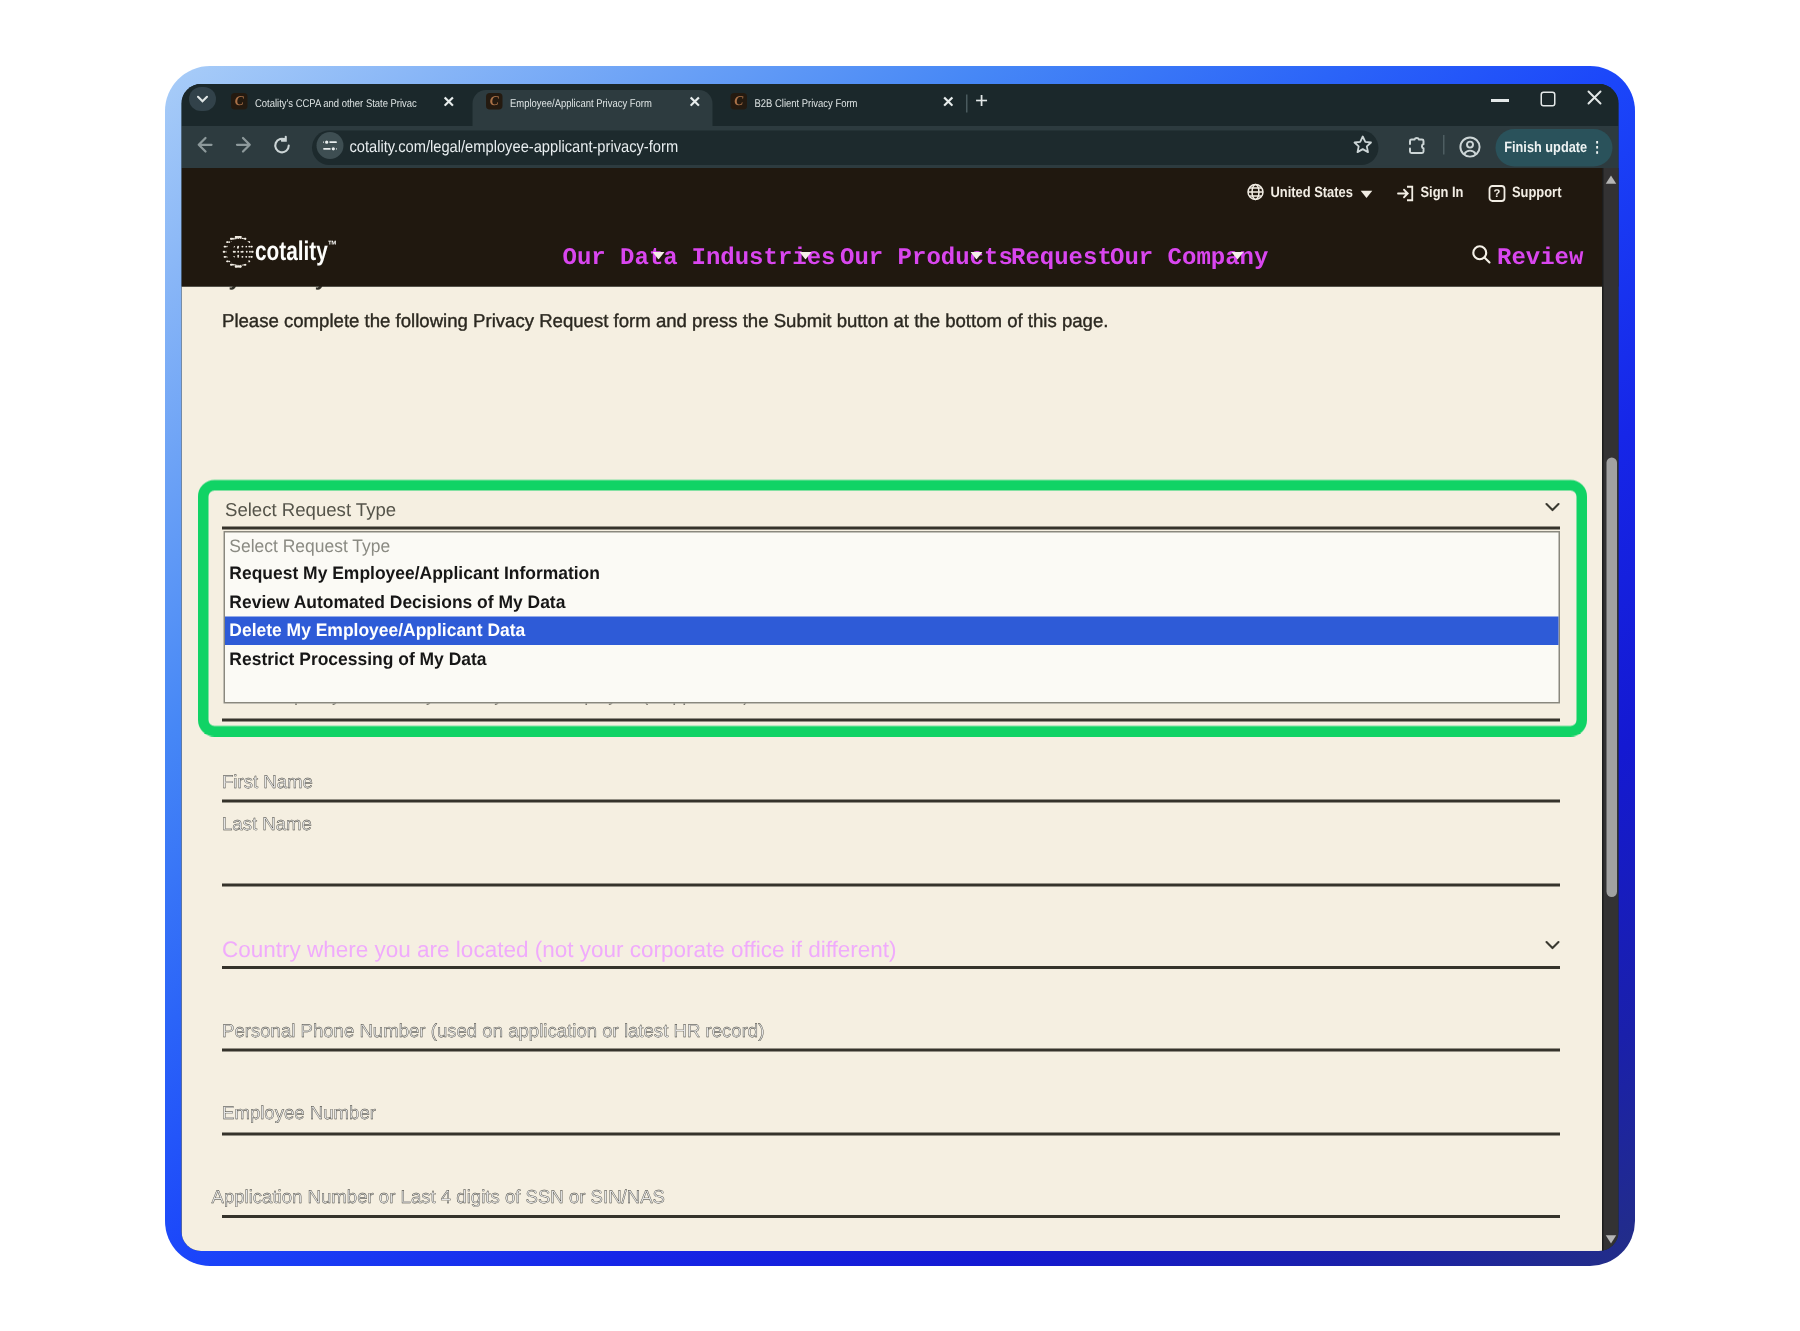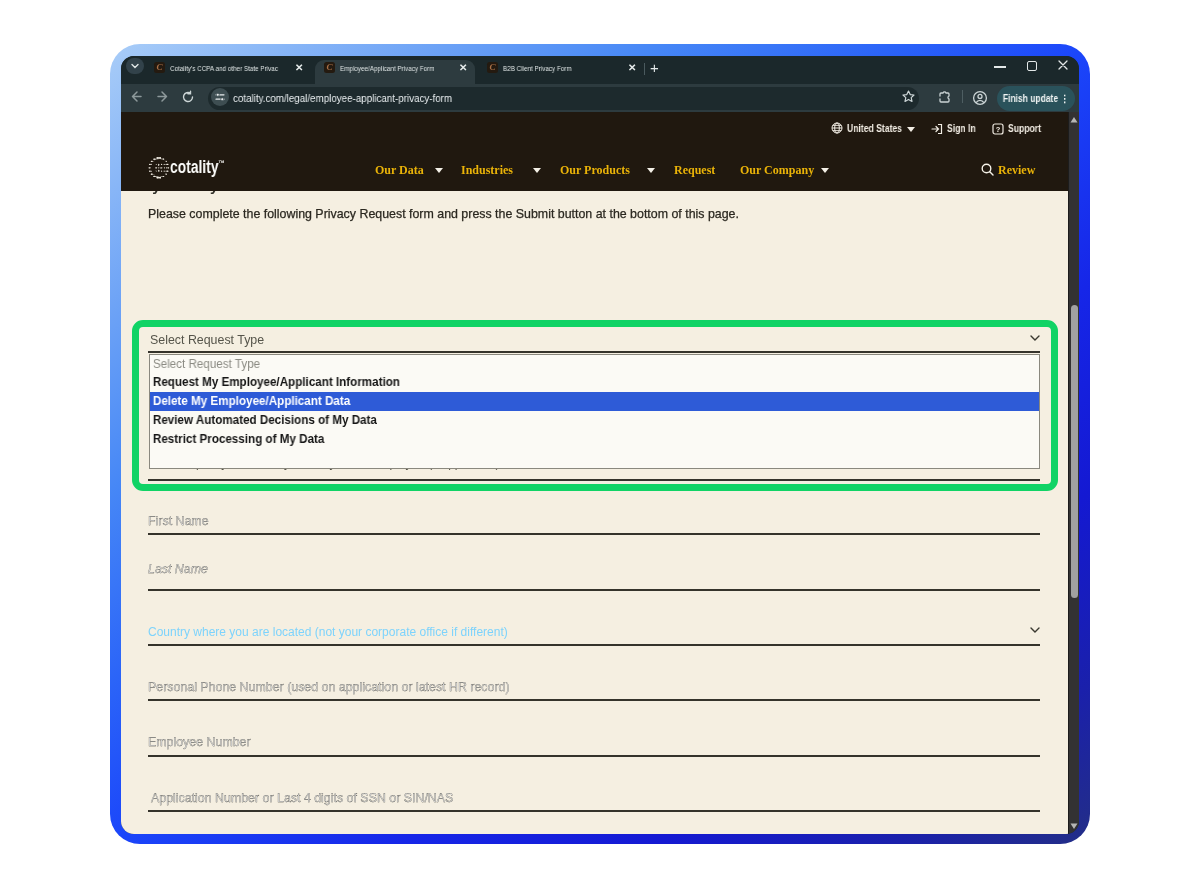--- a/index.html
+++ b/index.html
@@ -15,21 +15,21 @@
   #toolbar{left:0;top:28px;width:958px;height:28px;background:#2d3b3f;}
   #header{left:0;top:56px;width:958px;height:79px;background:#20180f;}
   #content{left:0;top:135px;width:947px;height:643px;background:#f5efe1;}
   .tabtext{font-size:7.5px;color:#dfe5e5;transform:scaleX(0.84);transform-origin:0 50%;white-space:nowrap;}
   .tab-x{color:#e8eded;font-size:10px;font-weight:700;}
   .favicon{width:11px;height:11px;border-radius:2.5px;background:#241a10;color:#ab7248;font-size:9px;font-weight:700;text-align:center;line-height:11px;font-family:"Liberation Serif",serif;font-style:italic;}
   #activetab{left:194px;top:4px;width:160px;height:24px;background:#2d3b3f;border-radius:9px 9px 0 0;}
   #urlpill{left:87px;top:30.5px;width:711px;height:23px;border-radius:12px;background:#1d2a2d;}
   #finishpill{left:876px;top:29.5px;width:78px;height:25px;border-radius:13px;background:#2a525b;color:#eef3f3;font-size:10px;font-weight:700;line-height:25px;text-align:center;}
   .util{color:#f2ede4;font-size:10px;font-weight:700;transform:scaleX(0.86);transform-origin:0 50%;white-space:nowrap;}
-  .nav{font-family:Liberation Serif, serif;font-weight:700;font-size:12px;color:#eab308;white-space:nowrap;}
+  .nav{font-family:Liberation Mono, monospace;font-weight:700;font-size:16px;color:#d946ef;white-space:nowrap;}
   .lbl{font-size:12.4px;color:#e5e5e5;-webkit-text-stroke:0.25px #33322a;white-space:nowrap;}
   .line{height:2px;background:#35332b;}
   #greenbox{left:11px;top:263.5px;width:926px;height:171px;border:7.5px solid #10d365;border-radius:11px;box-sizing:border-box;}
   #dropdown{left:28px;top:297.5px;width:891px;height:115px;background:#fbfaf5;border:1px solid #8a887e;box-sizing:border-box;}
   .opt{height:18.8px;line-height:18.8px;padding-left:3px;font-size:12px;font-weight:700;color:#161616;white-space:nowrap;transform:scaleX(0.97);transform-origin:0 50%;}
   .optw{height:18.8px;}
   .selblue{background:#2e5bd7;}
   .selblue .opt{color:#fff;}
 </style>
 </head>
@@ -237,48 +237,48 @@
   <div class="abs" style="left:29px;top:400px;font-size:12px;color:#55544a;">Please specify the country where you are employed (if applicable)</div>
   <div class="abs line" style="left:27px;top:422.5px;width:892px;"></div>
 
   <div class="abs" id="dropdown">
     <div class="optw">
         <div class="opt" style="color:#8b8b83;font-weight:400;">Select Request Type</div>
       </div>
     <div class="optw">
         <div class="opt">Request My Employee/Applicant Information</div>
       </div>
+    <div class="optw">
+        <div class="opt">Review Automated Decisions of My Data</div>
+      </div>
     <div class="optw selblue">
         <div class="opt">Delete My Employee/Applicant Data</div>
       </div>
     <div class="optw">
-        <div class="opt">Review Automated Decisions of My Data</div>
-      </div>
-    <div class="optw">
         <div class="opt">Restrict Processing of My Data</div>
       </div>
   </div>
   <div class="abs" id="greenbox"></div>
 
   <div class="abs lbl" style="left:27px;top:457.5px;">First Name</div>
   <div class="abs line" style="left:27px;top:477px;width:892px;"></div>
-  <div class="abs lbl" style="left:27px;top:506px;font-style:italic;">Last Name</div>
+  <div class="abs lbl" style="left:27px;top:486px;">Last Name</div>
   <div class="abs line" style="left:27px;top:532.5px;width:892px;"></div>
-  <div class="abs" style="left:27px;top:568.5px;font-size:12px;color:#7dd3fc;white-space:nowrap;">Country where you are located (not your corporate office if different)</div>
+  <div class="abs" style="left:27px;top:568.5px;font-size:15px;color:#f0abfc;white-space:nowrap;">Country where you are located (not your corporate office if different)</div>
   <div class="abs" style="left:909px;top:571px;">
       <svg width="10" height="6" viewBox="0 0 10 6">
         <path d="M1 1 L5 5 L9 1" stroke="#3a3930" stroke-width="1.4" fill="none" stroke-linecap="round"></path>
       </svg>
     </div>
   <div class="abs line" style="left:27px;top:587.5px;width:892px;"></div>
   <div class="abs lbl" style="left:27px;top:623.5px;">Personal Phone Number (used on application or latest HR record)</div>
   <div class="abs line" style="left:27px;top:643px;width:892px;"></div>
   <div class="abs lbl" style="left:27px;top:679px;">Employee Number</div>
   <div class="abs line" style="left:27px;top:698.5px;width:892px;"></div>
-  <div class="abs lbl" style="left:30px;top:734.5px;">Application Number or Last 4 digits of SSN or SIN/NAS</div>
+  <div class="abs lbl" style="left:20px;top:734.5px;">Application Number or Last 4 digits of SSN or SIN/NAS</div>
   <div class="abs line" style="left:27px;top:754px;width:892px;"></div>
 
   <div class="abs" id="tabstrip"></div>
   <div class="abs" style="left:5px;top:2px;width:18px;height:16px;border-radius:8px;background:#32424a;">
     <svg width="8" height="8" viewBox="0 0 8 8" style="margin:4px 0 0 5px;">
         <path d="M1 2.5 L4 5.5 L7 2.5" stroke="#dfe5e5" stroke-width="1.4" fill="none" stroke-linecap="round"></path>
       </svg>
   </div>
   <div class="abs" id="activetab"></div>
   <div class="abs favicon" style="left:33px;top:6px;">C</div>

